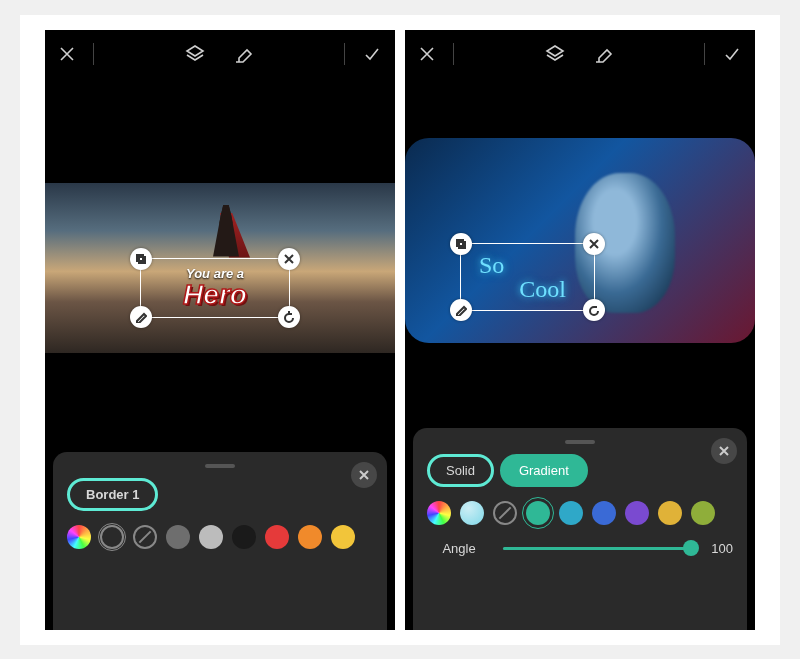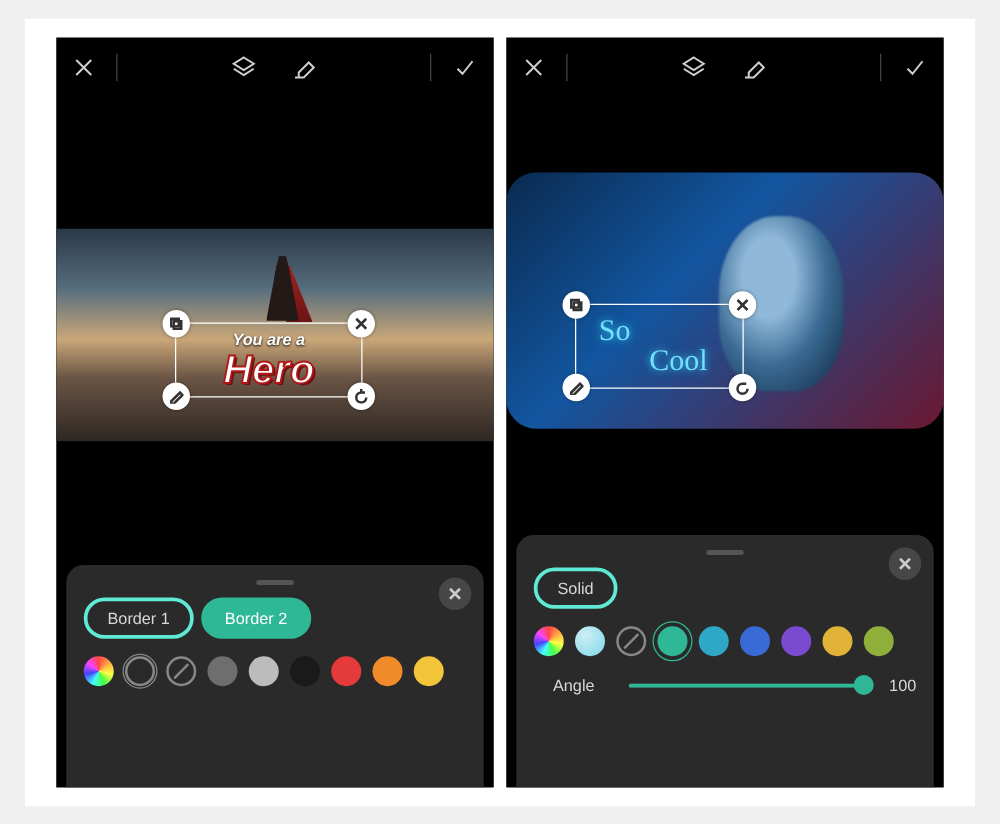--- a/index.html
+++ b/index.html
@@ -96,39 +96,39 @@
   .h-tl { top:-11px; left:-11px; }
   .h-tr { top:-11px; right:-11px; }
   .h-bl { bottom:-11px; left:-11px; }
   .h-br { bottom:-11px; right:-11px; }
 
   .ov-line1 {
     font-style:italic; font-weight:700; color:#fff; font-size:13px;
     text-shadow:0 1px 2px #000;
   }
   .ov-line2 {
-    font-style:italic; font-weight:900; color:#fff; font-size:32px;
+    font-style:italic; font-weight:900; color:#fff; font-size:28px;
     -webkit-text-stroke:1.5px #b01818; text-shadow:2px 2px 0 #701010;
     line-height:1;
   }
   .ov2-line1, .ov2-line2 {
     font-family: 'Brush Script MT', cursive;
     color:#6fe0ff; font-size:24px; line-height:1;
     text-shadow: 0 0 6px #3bb9e6, 0 0 10px #1a7bb0;
   }
   .ov2-line1 { align-self:flex-start; margin-left:8px;}
   .ov2-line2 { align-self:flex-end; margin-right:18px; }
 
   
   .panel {
     position:absolute; bottom:0; left:8px; right:8px;
     background:#2a2a2a; border-radius:14px 14px 0 0;
     padding:12px 14px 18px;
   }
-  .panel.short { height:178px; }
+  .panel.short { height:178px;font-weight:bold; }
   .panel.tall { height:202px; }
   .grab { width:30px;height:4px;background:#555;border-radius:2px;margin:0 auto 10px; }
   .panel-close {
     position:absolute; top:10px; right:10px; width:26px;height:26px;
     border-radius:50%; background:#474747; display:flex;align-items:center;justify-content:center;
   }
   .panel-close svg { stroke:#ccc; stroke-width:2; }
 
   .tabs { display:flex; gap:6px; margin-bottom:14px; }
   .tab {
@@ -237,21 +237,20 @@
 
     <div class="panel short">
       <div class="grab"></div>
       <div class="panel-close">
           <svg width="12" height="12">
             <path d="M2 2 L10 10 M10 2 L2 10" fill="none"></path>
           </svg>
         </div>
       <div class="tabs">
         <div class="tab">Border 1</div>
-        <div class="tab active">Border 2</div>
       </div>
       <div class="swatches">
         <div class="sw rainbow"></div>
         <div class="sw outline ring2"></div>
         <div class="sw none"></div>
         <div class="sw" style="background:#6e6e6e"></div>
         <div class="sw" style="background:#bcbcbc"></div>
         <div class="sw" style="background:#1a1a1a"></div>
         <div class="sw" style="background:#e53a3a"></div>
         <div class="sw" style="background:#f08a2b"></div>
@@ -323,20 +322,21 @@
 
     <div class="panel tall">
       <div class="grab"></div>
       <div class="panel-close">
           <svg width="12" height="12">
             <path d="M2 2 L10 10 M10 2 L2 10" fill="none"></path>
           </svg>
         </div>
       <div class="tabs">
         <div class="tab">Solid</div>
+        <div class="tab active">Gradient</div>
       </div>
       <div class="swatches">
         <div class="sw rainbow"></div>
         <div class="sw" style="background:radial-gradient(circle at 35% 30%,#cdeef5,#7fd8e8)"></div>
         <div class="sw none"></div>
         <div class="sw ring" style="background:#2fb896"></div>
         <div class="sw" style="background:#2fa8c8"></div>
         <div class="sw" style="background:#3a6ad6"></div>
         <div class="sw" style="background:#7a4ad0"></div>
         <div class="sw" style="background:#e0b238"></div>

